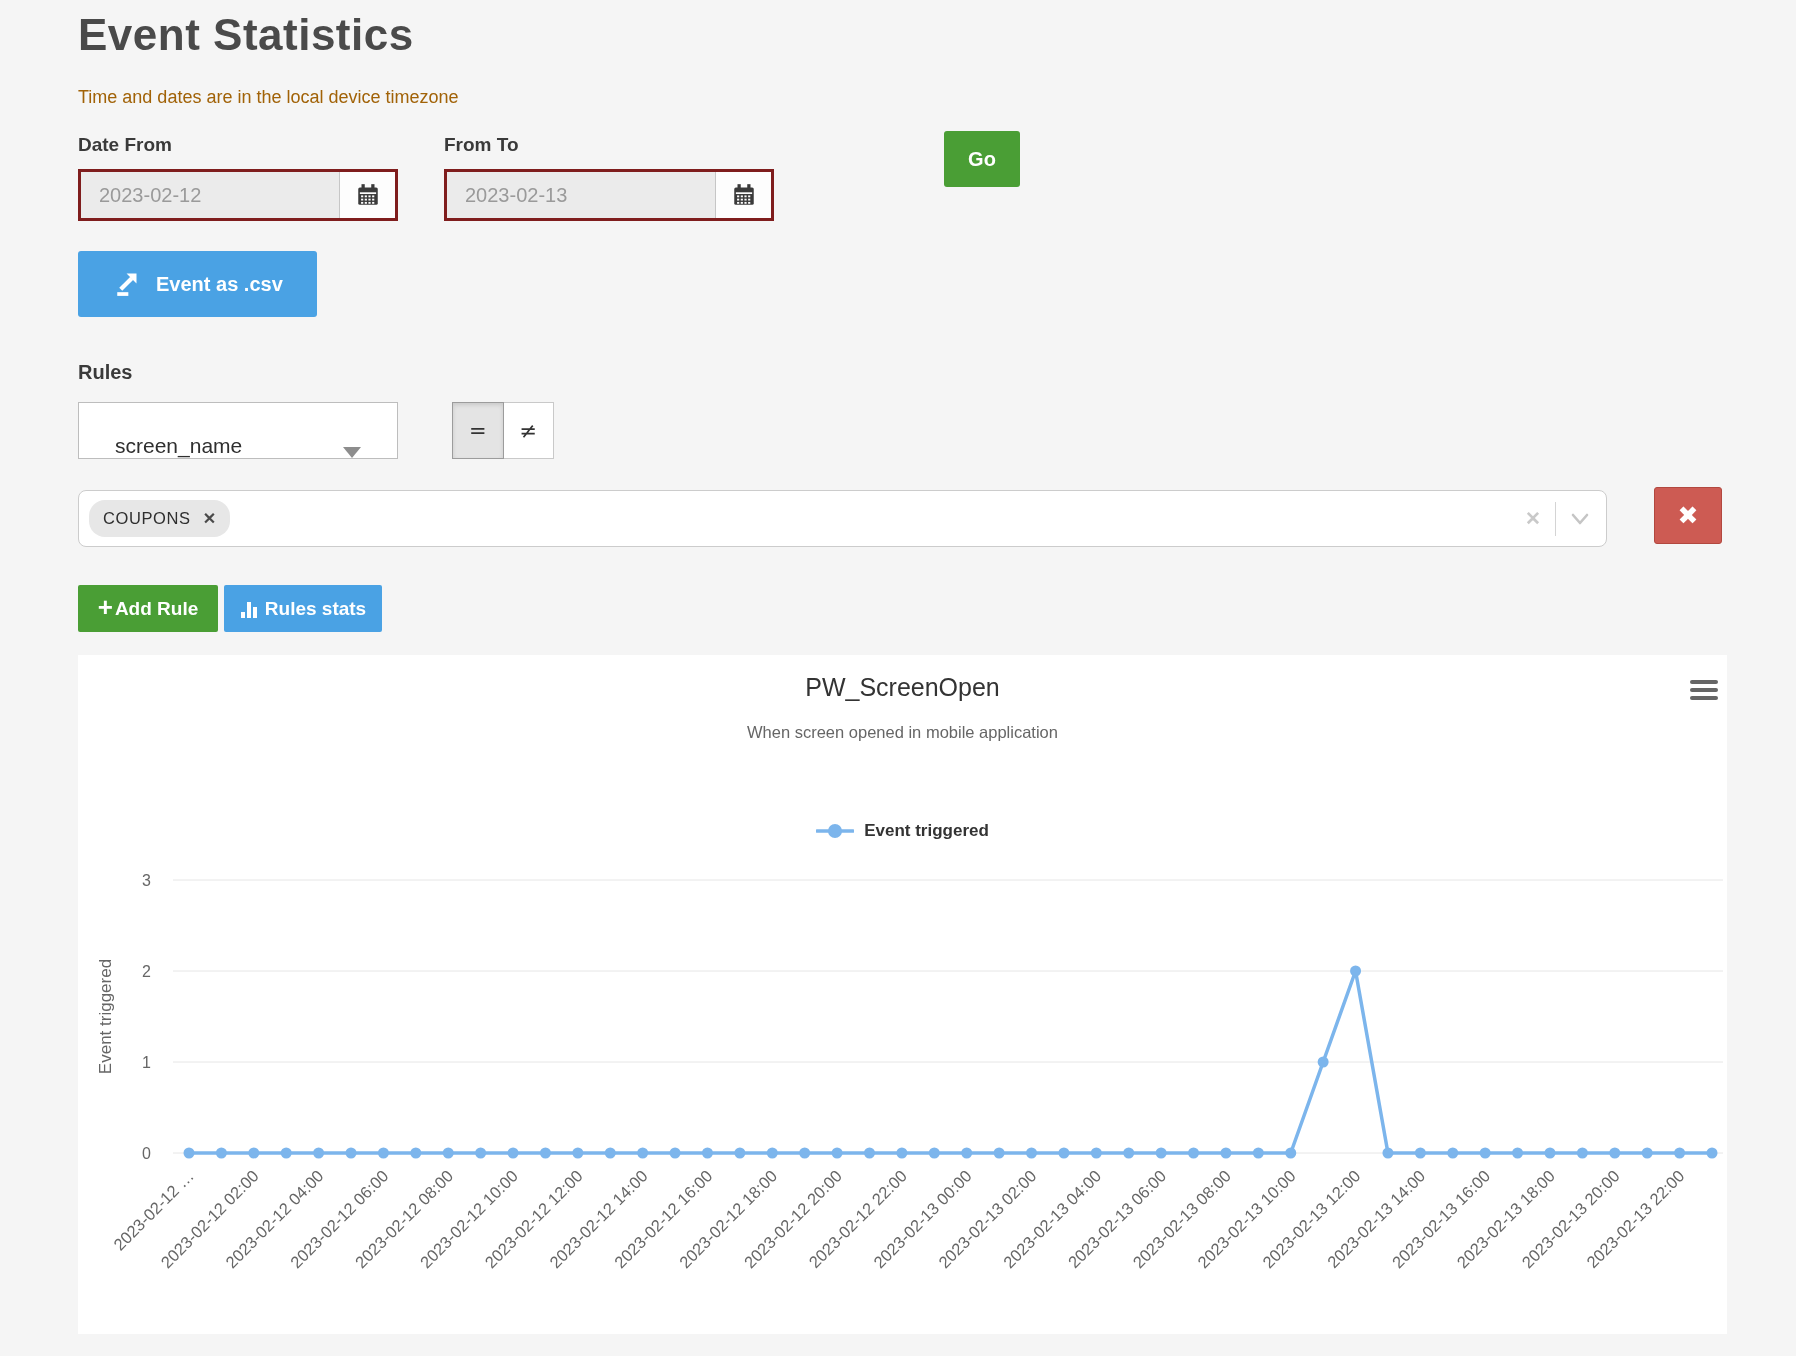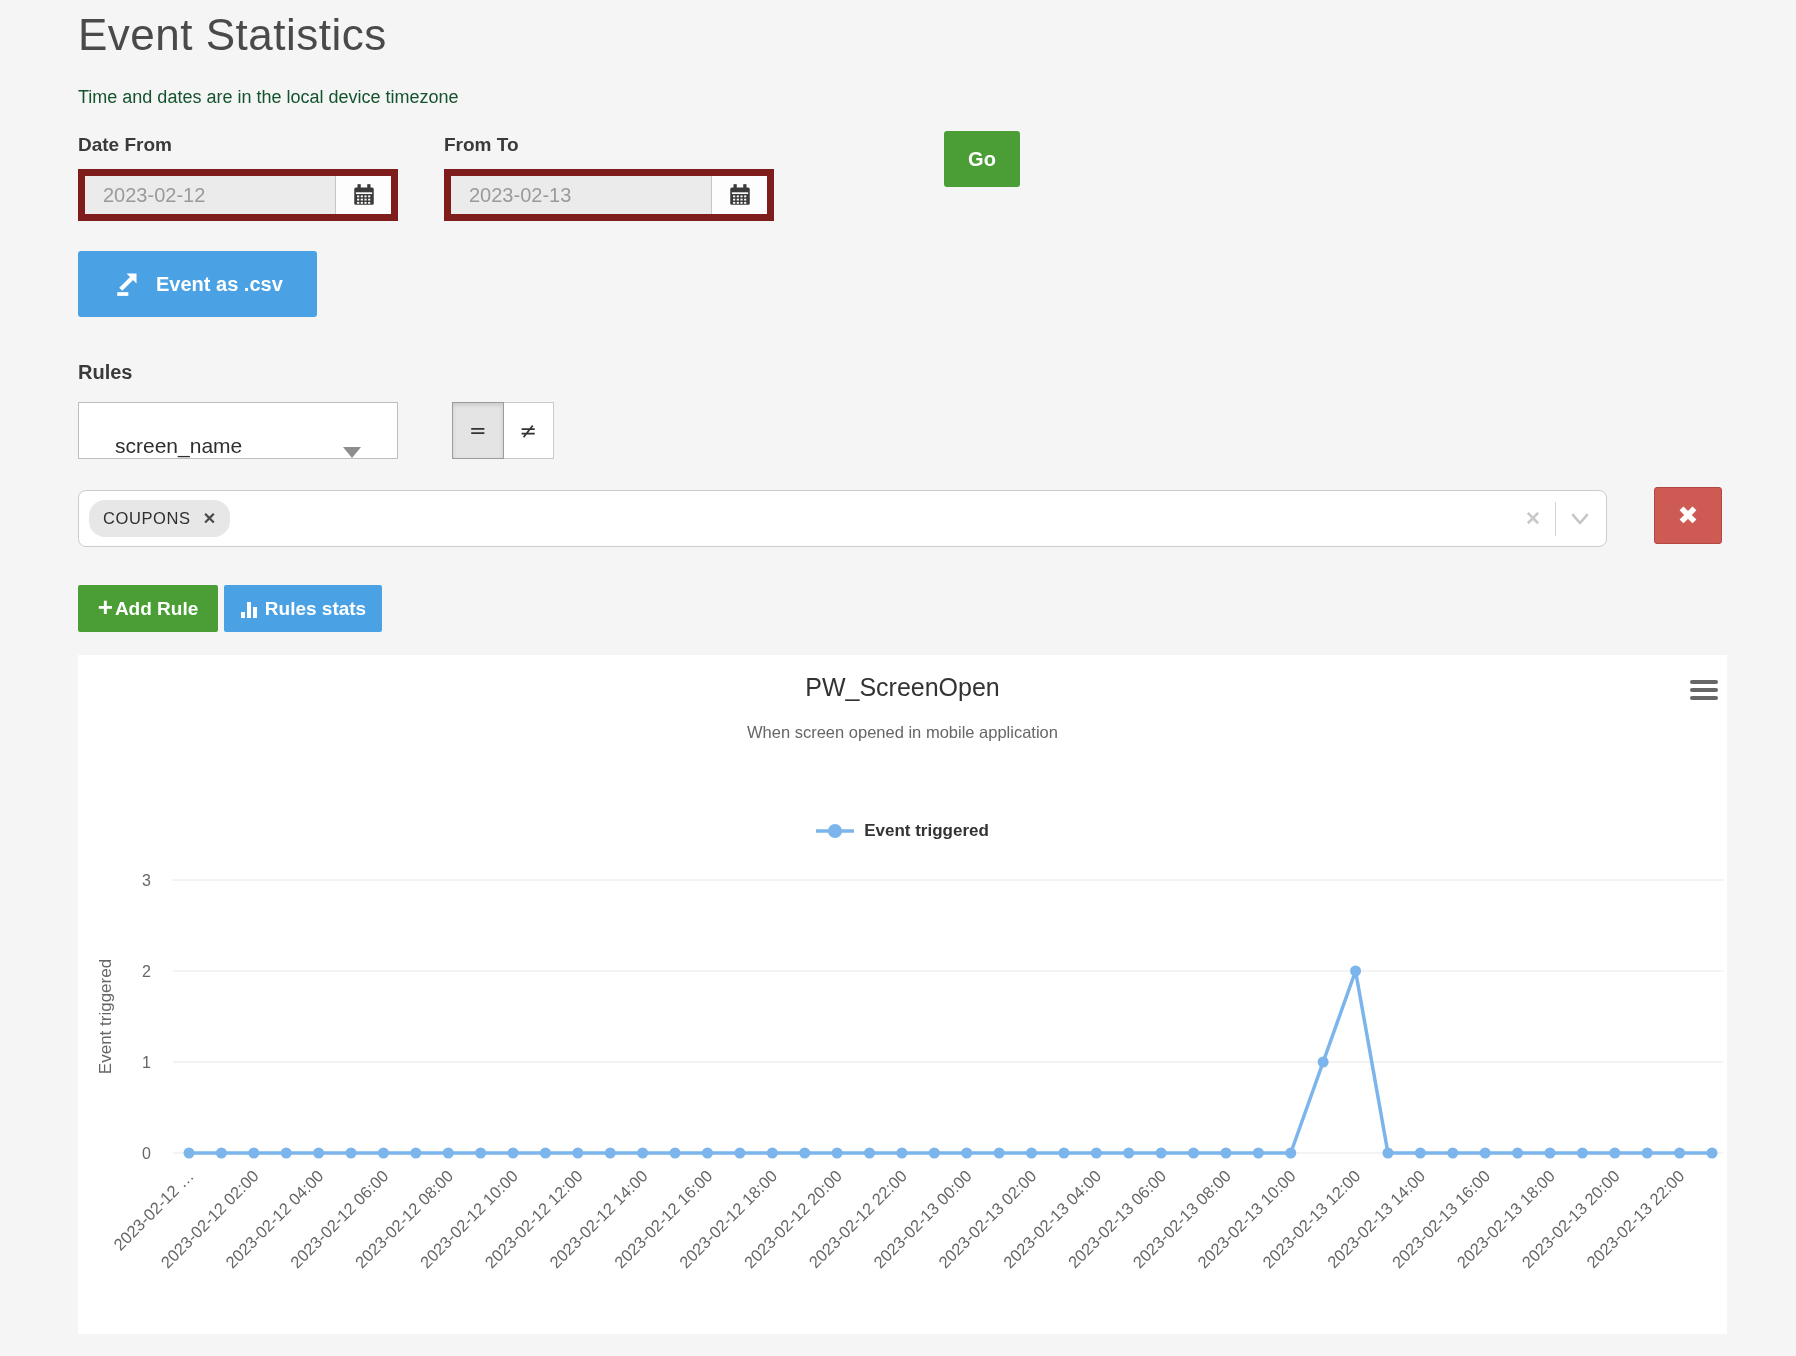--- a/index.html
+++ b/index.html
@@ -4,29 +4,29 @@
 <style>
   * { box-sizing: border-box; margin: 0; padding: 0; }
   html,body { width: 1796px; height: 1356px; overflow: hidden; }
   body {
     background: #f5f5f5;
     font-family: "Liberation Sans", sans-serif;
     color: #3c3c3c;
   }
   .page { padding: 10px 0 0 78px; width: 1727px; }
 
-  h1.page-title { font-size: 44px; font-weight: 400; color: #4a4a4a; letter-spacing: 0.5px; }
-  .page-subtitle { font-size: 18px; color: #14532d; margin-top: 27px; }
+  h1.page-title { font-size: 44px; font-weight: 700; color: #4a4a4a; letter-spacing: 0.5px; }
+  .page-subtitle { font-size: 18px; color: #a16207; margin-top: 27px; }
 
   
   .date-row { display: flex; align-items: flex-start; margin-top: 26px; }
   .field-label { font-size: 19px; font-weight: 700; color: #3a3a3a; margin-bottom: 13px; display: block; }
   .date-field-1 { width: 320px; }
   .date-field-2 { width: 330px; margin-left: 46px; }
-  .input-group { display: flex; border: 7px solid #7f1d1d; height: 52px; background: #ebebeb; }
+  .input-group { display: flex; border: 3px solid #7f1d1d; height: 52px; background: #ebebeb; }
   .input-group input {
     flex: 1; border: none; outline: none; background: #ebebeb;
     font-family: "Liberation Sans", sans-serif;
     font-size: 20px; color: #9a9a9a; padding: 0 18px; min-width: 0;
   }
   .cal-btn {
     width: 56px; background: #fdfdfd; border: none; border-left: 1px solid #c6c6c6;
     display: flex; align-items: center; justify-content: center; cursor: pointer;
   }
   .go-btn {

